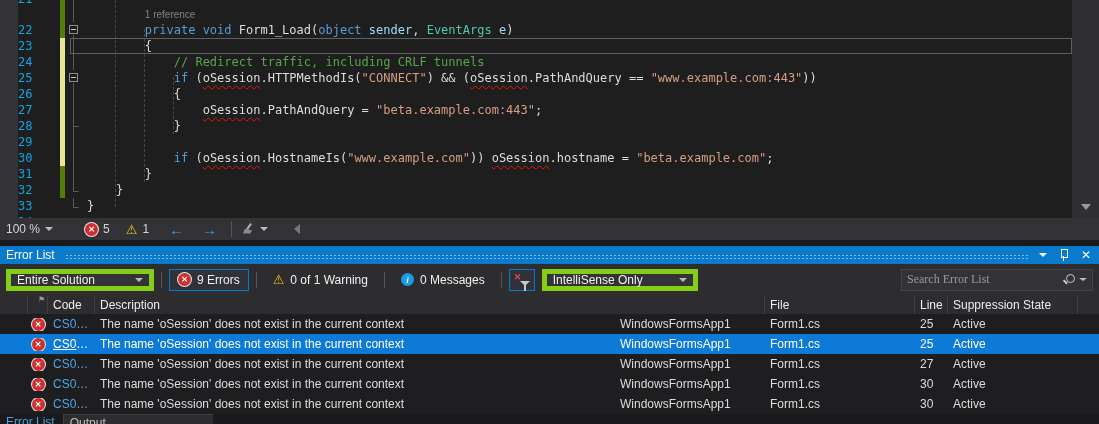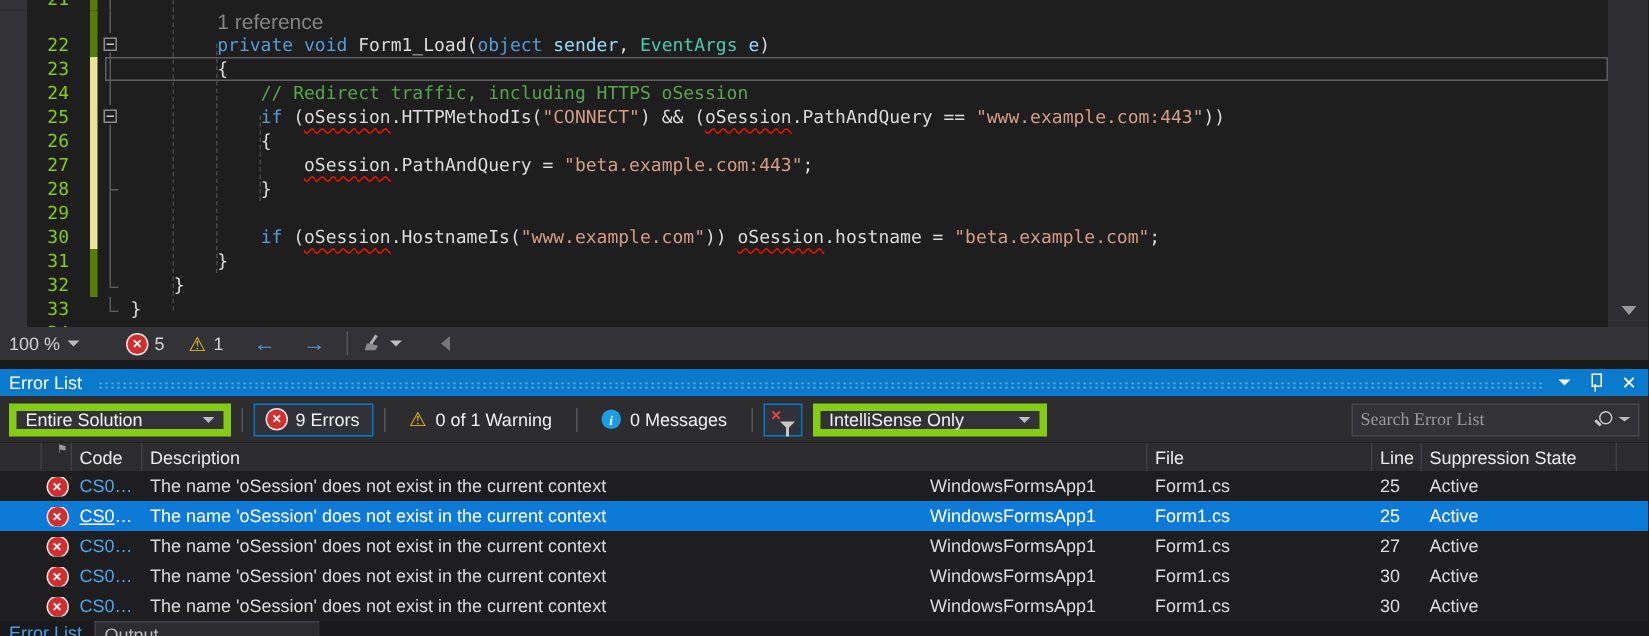--- a/index.html
+++ b/index.html
@@ -8,36 +8,36 @@
   .app{width:1099px;height:424px;display:flex;flex-direction:column;background:#1e1e1e}
 
   
   .editor{position:relative;height:218px;background:#1e1e1e;overflow:hidden}
   .ed-wrap{position:absolute;left:0;top:0;right:27px;bottom:0;overflow:hidden}
   #code-lines{margin-top:-9px;position:relative}
   .ed-row{display:flex;height:16px;line-height:16px;position:relative;
     font-family:"DejaVu Sans Mono",monospace;font-size:12px}
   .ed-row.clrow{height:15px;line-height:15px}
   .g{width:18px;background:#333337;flex:none}
-  .ln{width:30px;flex:none;text-align:right;color:#84cc16;padding-right:2px}
+  .ln{width:30px;flex:none;text-align:left;color:#0ea5e9;padding-right:2px}
   .lnpad{width:12px;flex:none}
   .bar{width:5px;flex:none}
   .bar.green{background:#587c0c}
   .bar.yellow{background:#e8e596}
   .ol{width:18px;flex:none;position:relative}
   .ol.v::before{content:'';position:absolute;left:8px;top:0;bottom:0;width:1px;background:#5a5a5a}
   .ol.box::before{content:'';position:absolute;left:8px;top:13px;bottom:0;width:1px;background:#5a5a5a}
   .obox{position:absolute;left:4px;top:3px;width:9px;height:9px;border:1px solid #8c8c8c;background:#1e1e1e}
   .obox::after{content:'';position:absolute;left:1px;right:1px;top:3px;height:1px;background:#c8c8c8}
   .ol.tick::before{content:'';position:absolute;left:8px;top:0;bottom:0;width:1px;background:#5a5a5a}
   .ol.tick::after{content:'';position:absolute;left:8px;top:8px;width:6px;height:1px;background:#5a5a5a}
   .ol.end::before{content:'';position:absolute;left:8px;top:0;height:9px;width:1px;background:#5a5a5a}
   .ol.end::after{content:'';position:absolute;left:8px;top:9px;width:6px;height:1px;background:#5a5a5a}
   .code{flex:1;white-space:pre;padding-left:4px}
-  .cl-text{color:#848484;font-family:"Liberation Sans",sans-serif;font-size:14px}
+  .cl-text{color:#848484;font-family:"Liberation Sans",sans-serif;font-size:10px}
   .tk-k{color:#569cd6}.tk-t{color:#4ec9b0}.tk-p{color:#9cdcfe}
   .tk-s{color:#d69d85}.tk-c{color:#57a64a}.tk-n{color:#dcdcdc}
   .sq{text-decoration:underline;text-decoration-style:wavy;text-decoration-color:#e51400;
       text-decoration-thickness:1px;text-underline-offset:3px}
   .curbox{position:absolute;left:70px;right:0;top:0;bottom:0;border:1px solid #5f5f63;pointer-events:none}
   .guide{position:absolute;width:0;border-left:1px dashed #464649;pointer-events:none}
   .vscroll{position:absolute;right:0;top:0;bottom:0;width:27px;background:#2f2f33}
   .vscroll .down{position:absolute;left:9px;bottom:8px;width:0;height:0;
     border-left:5px solid transparent;border-right:5px solid transparent;border-top:6px solid #999}
 
@@ -171,21 +171,21 @@
             <div class="ol v"></div>
             <div class="code" style="padding-left: 61.84px;"><span class="tk-n">{</span></div>
             <div class="curbox"></div>
           </div>
           <div class="ed-row">
             <div class="g"></div>
             <div class="ln">24</div>
             <div class="lnpad"></div>
             <div class="bar yellow"></div>
             <div class="ol v"></div>
-            <div class="code" style="padding-left: 90.76px;"><span class="tk-c">// Redirect traffic, including HTTPS oSession</span></div>
+            <div class="code" style="padding-left: 90.76px;"><span class="tk-c">// Redirect traffic, including CRLF tunnels</span></div>
           </div>
           <div class="ed-row">
             <div class="g"></div>
             <div class="ln">25</div>
             <div class="lnpad"></div>
             <div class="bar yellow"></div>
             <div class="ol box">
               <div class="obox"></div>
             </div>
             <div class="code" style="padding-left: 90.76px;"><span class="tk-k">if</span><span class="tk-n"> (</span><span class="tk-n sq">oSession</span><span class="tk-n">.HTTPMethodIs(</span><span class="tk-s">"CONNECT"</span><span class="tk-n">) &amp;&amp; (</span><span class="tk-n sq">oSession</span><span class="tk-n">.PathAndQuery == </span><span class="tk-s">"www.example.com:443"</span><span class="tk-n">))</span></div>

